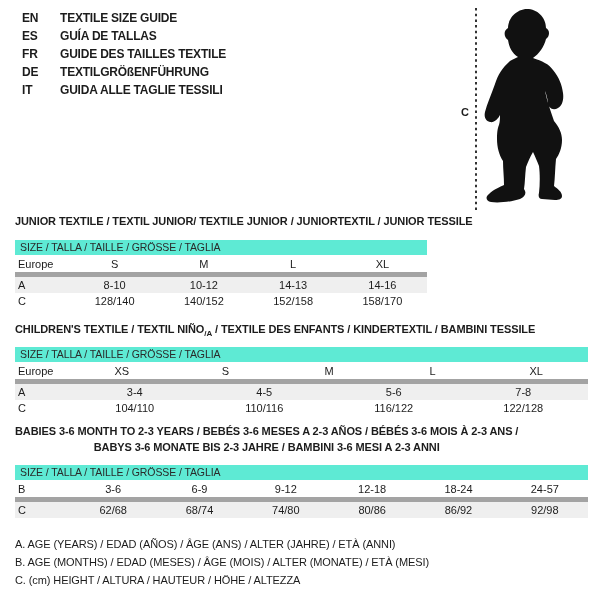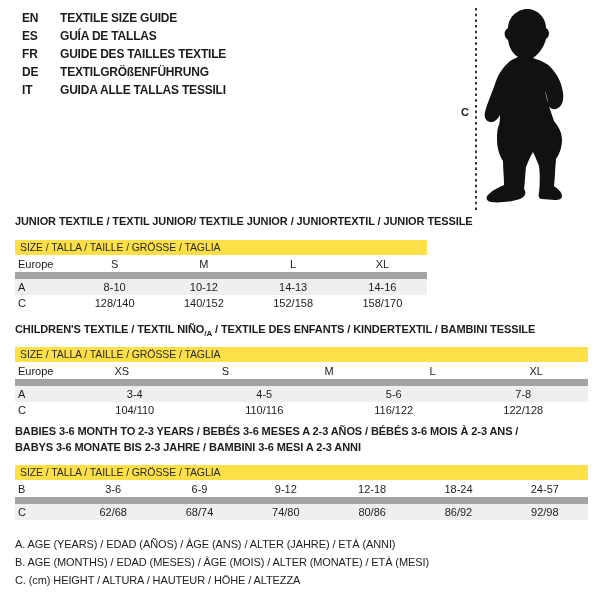--- a/index.html
+++ b/index.html
@@ -18,23 +18,23 @@
   
   .fig{position:absolute;left:440px;top:0;width:160px;height:215px;}
 
   
   .tbl-title{position:absolute;left:15px;font-weight:bold;font-size:11px;letter-spacing:-0.1px;white-space:nowrap;}
   .tbl-title .sub{font-size:8px;vertical-align:sub;}
   .tbl-title .tline{height:16px;line-height:16px;}
 
   
   .tbl{position:absolute;left:15px;}
-  .bar{height:15px;background:#fde047;font-size:10.5px;line-height:15px;padding-left:5px;color:#2a2a2a;margin-bottom:1px;letter-spacing:-0.1px;}
+  .bar{height:15px;background:#5eead4;font-size:10.5px;line-height:15px;padding-left:5px;color:#2a2a2a;margin-bottom:1px;letter-spacing:-0.1px;}
   .trow{display:flex;height:16px;line-height:16px;font-size:11px;}
-  .trow.first{border-bottom:7px solid #a3a3a3;}
+  .trow.first{border-bottom:5px solid #a3a3a3;}
   .trow.alt{background:#efefef;}
   .rlabel{width:52px;flex:0 0 52px;padding-left:3px;}
   .cell{flex:1;text-align:center;}
 
   
   .legend{position:absolute;left:15px;top:535px;}
   .legend-row{height:18px;line-height:18px;font-weight:normal;font-size:11px;letter-spacing:-0.1px;white-space:nowrap;}
 </style>
 </head>
 <body>
@@ -53,21 +53,21 @@
     <div class="lang-row">
       <span class="lang-code">FR</span>
       <span class="lang-label">GUIDE DES TAILLES TEXTILE</span>
     </div>
     <div class="lang-row">
       <span class="lang-code">DE</span>
       <span class="lang-label">TEXTILGRÖßENFÜHRUNG</span>
     </div>
     <div class="lang-row">
       <span class="lang-code">IT</span>
-      <span class="lang-label">GUIDA ALLE TALLAS TESSILI</span>
+      <span class="lang-label">GUIDA ALLE TAGLIE TESSILI</span>
     </div>
   </div>
 
   <svg class="fig" viewBox="0 0 160 215" aria-hidden="true">
     <line x1="36" y1="8" x2="36" y2="212" stroke="#333333" stroke-width="2" stroke-dasharray="2.5 3.2"></line>
     <text x="21" y="116" font-size="11" font-weight="bold" fill="#1c1c1c">C</text>
     <path fill="#111111" d="
       M87 9
       C97 9 106 17 106 28
       C110 30 110 36 106 39
@@ -156,21 +156,21 @@
     </div>
     <div class="trow">
       <span class="rlabel">C</span>
       <span class="cell">104/110</span>
       <span class="cell">110/116</span>
       <span class="cell">116/122</span>
       <span class="cell">122/128</span>
     </div>
   </div>
 
-  <div class="tbl-title" style="top:423px;">
+  <div class="tbl-title" style="top:423px;text-align:center;">
     <div class="tline">BABIES 3-6 MONTH TO 2-3 YEARS / BEBÉS 3-6 MESES A 2-3 AÑOS / BÉBÉS 3-6 MOIS À 2-3 ANS /</div>
     <div class="tline">BABYS 3-6 MONATE BIS 2-3 JAHRE / BAMBINI 3-6 MESI A 2-3 ANNI</div>
   </div>
   <div class="tbl" style="top:465px;width:573px;">
     <div class="bar">SIZE / TALLA / TAILLE / GRÖSSE / TAGLIA</div>
     <div class="trow first">
       <span class="rlabel">B</span>
       <span class="cell">3-6</span>
       <span class="cell">6-9</span>
       <span class="cell">9-12</span>

